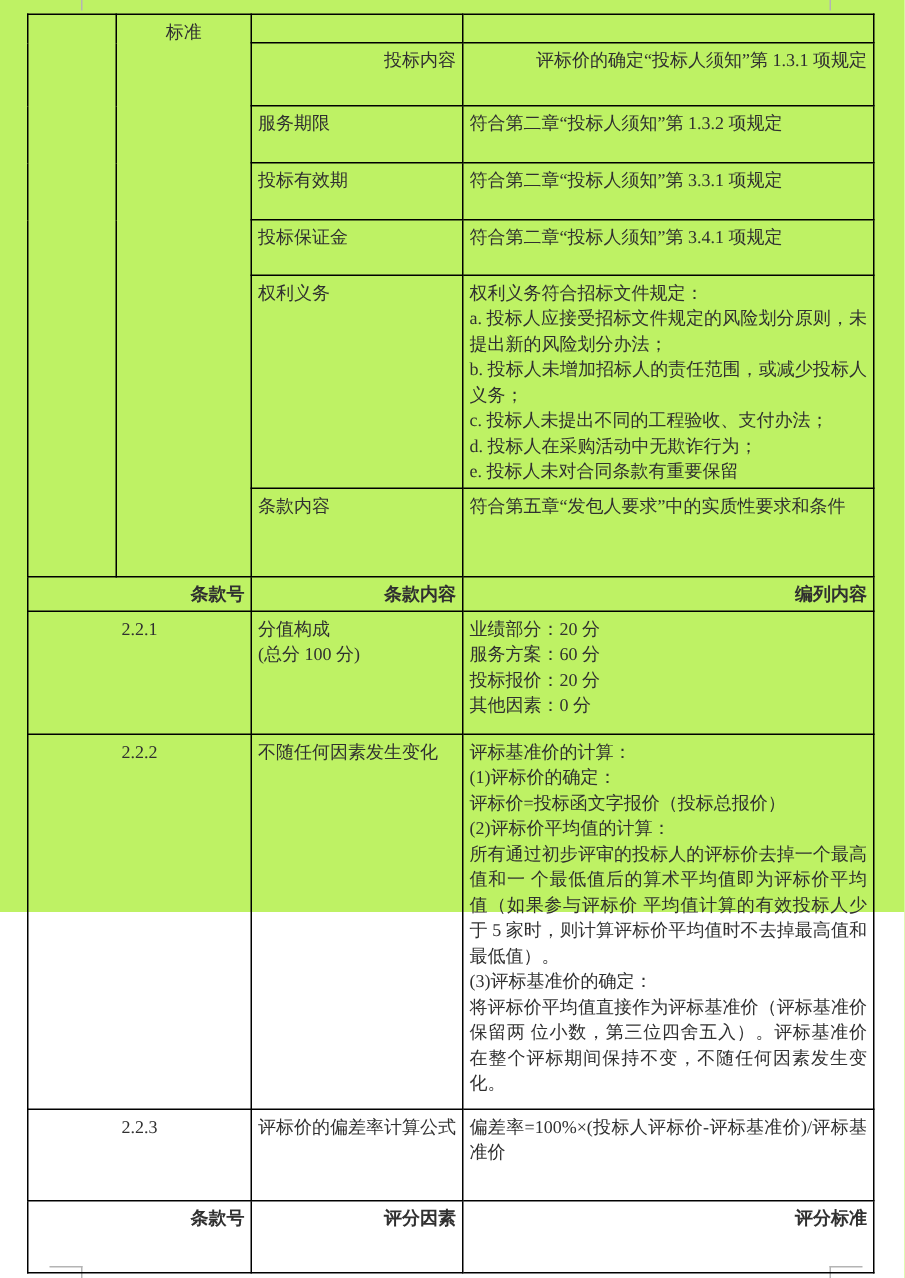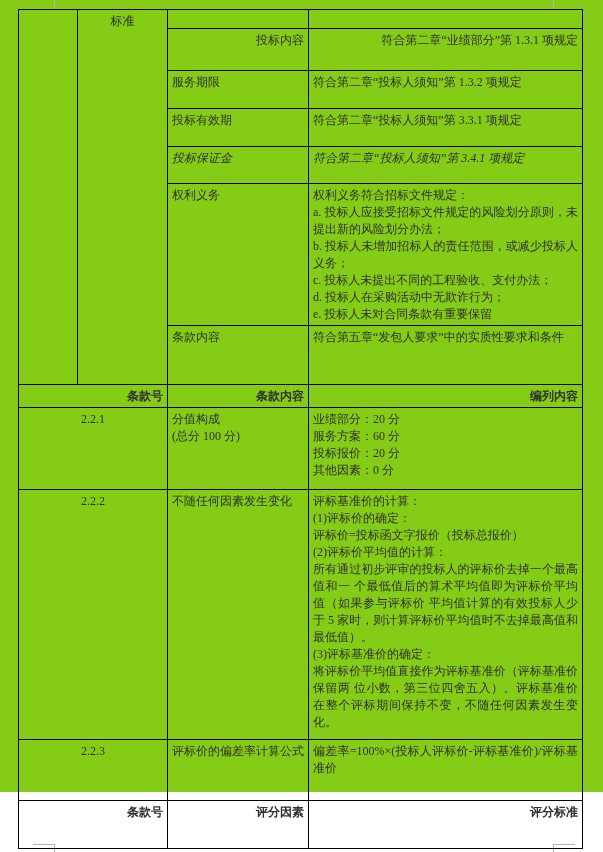--- a/index.html
+++ b/index.html
@@ -4,42 +4,42 @@
 <style>
   html,body{margin:0;padding:0;}
   body{
     width:603px;height:852px;
     background:#ffffff;
     font-family:"Liberation Serif","DejaVu Serif",serif;
     color:#303030;
     position:relative;
     overflow:hidden;
   }
-  .page{position:absolute;left:0;top:0;width:603px;height:792px;background:#84cc16;}
+  .page{position:absolute;left:0;top:0;width:603px;height:608px;background:#bef264;}
 
   table.doc{
     position:absolute;left:18px;top:9px;
     width:564px;
     border-collapse:collapse;
     table-layout:fixed;
     font-size:12px;
     line-height:17px;
   }
   table.doc td{
     border:1px solid #000;
     vertical-align:top;
     padding:3px 4px 2px 4px;
     white-space:pre-wrap;
     overflow:hidden;
     word-break:break-all;
   }
   col.c1{width:59px;} col.c2{width:90px;} col.c3{width:141px;} col.c4{width:274px;}
 
   tr.r1{height:19px;}  tr.r2{height:42px;text-align:right;}  tr.r3{height:38px;}
-  tr.r4{height:38px;padding-left:19px;}  tr.r5{height:37px;font-style:italic;}  tr.r6{height:135px;}
+  tr.r4{height:38px;padding-left:19px;}  tr.r5{height:37px;}  tr.r6{height:135px;}
   tr.r7{height:59px;}  tr.r8{height:22px;}  tr.r9{height:82px;}
   tr.r10{height:250px;padding-left:16px;} tr.r11{height:61px;} tr.r12{height:48px;}
 
   td.hcenter{text-align:center;}
   td.vmid{vertical-align:middle;}
   td.bold{font-weight:bold;text-align:right;}
   td.just{text-align:justify;}
   td.toppad{padding-top:4px;}
 
   
@@ -69,21 +69,21 @@
 
     <tbody>
         <tr class="r1">
       <td rowspan="7"></td>
       <td rowspan="7" class="hcenter toppad">标准</td>
       <td></td>
       <td></td>
     </tr>
     <tr class="r2">
       <td class="toppad">投标内容</td>
-      <td class="toppad">符合第二章“业绩部分”第 1.3.1 项规定</td>
+      <td class="toppad">评标价的确定“投标人须知”第 1.3.1 项规定</td>
     </tr>
     <tr class="r3">
       <td class="toppad">服务期限</td>
       <td class="toppad">符合第二章“投标人须知”第 1.3.2 项规定</td>
     </tr>
     <tr class="r4">
       <td class="toppad">投标有效期</td>
       <td class="toppad">符合第二章“投标人须知”第 3.3.1 项规定</td>
     </tr>
     <tr class="r5">

